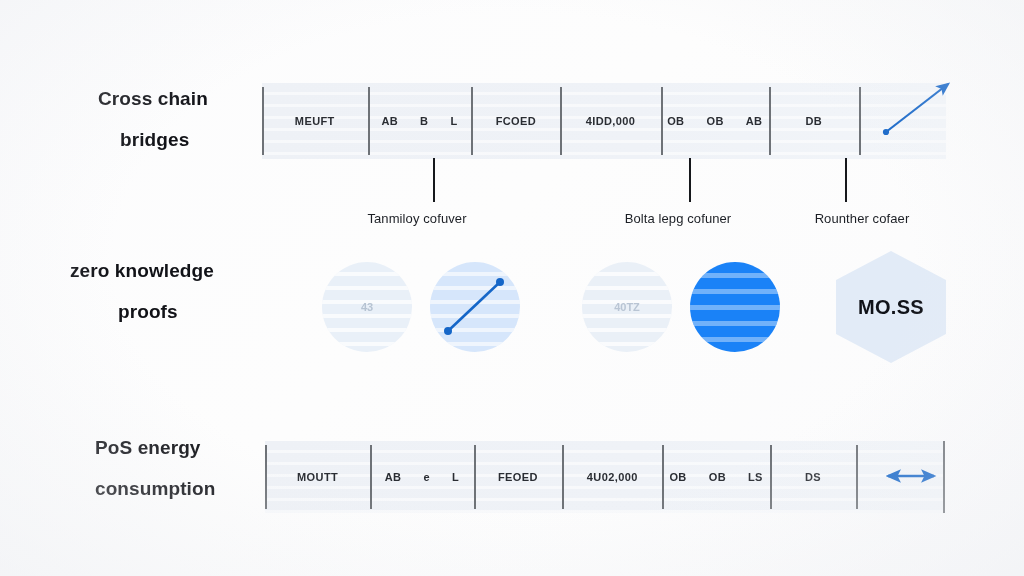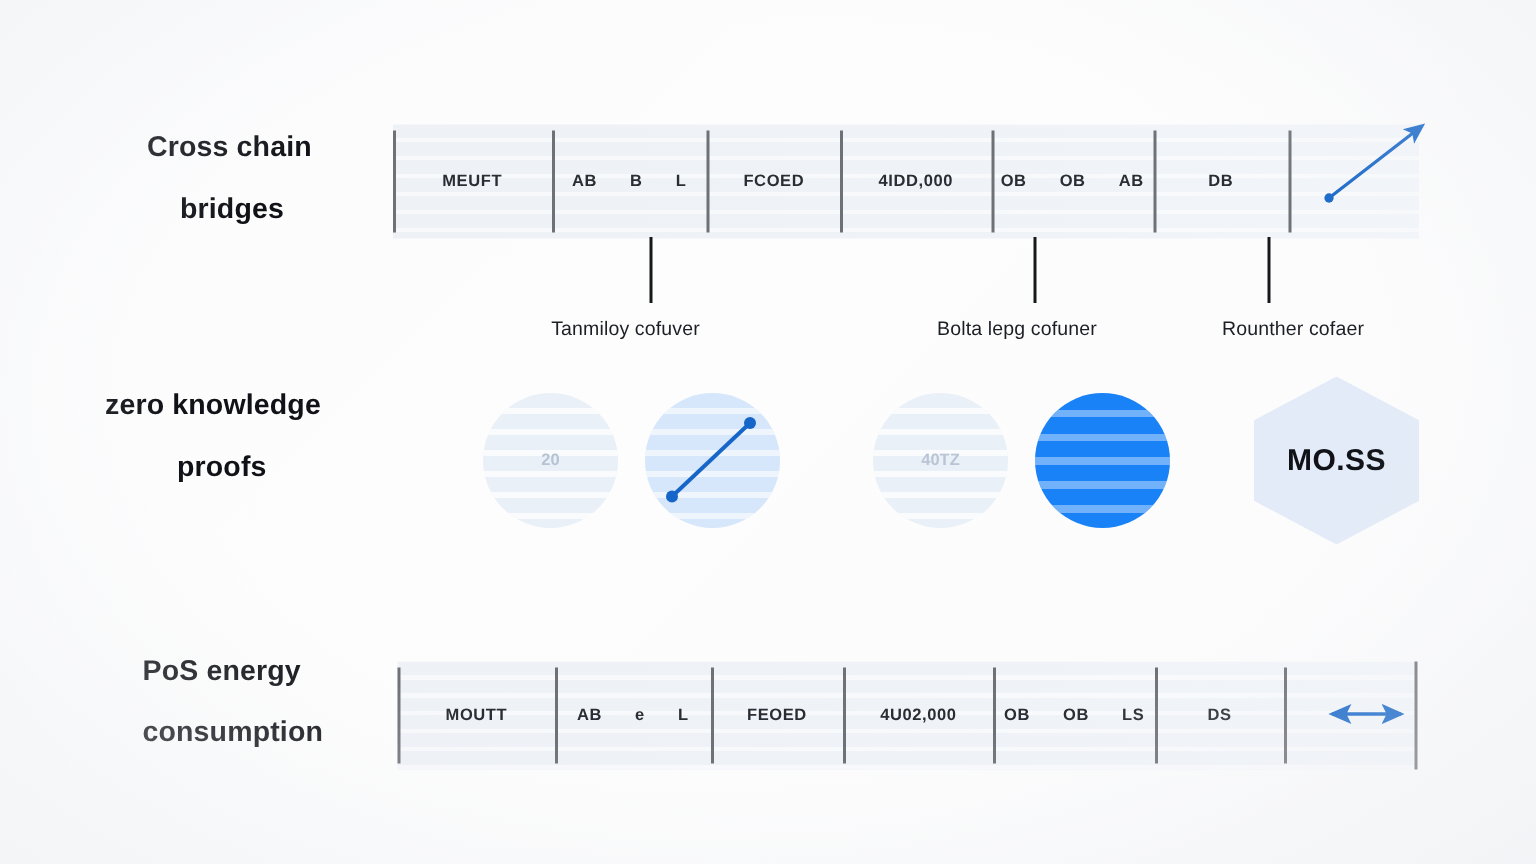--- a/index.html
+++ b/index.html
@@ -278,21 +278,21 @@
   <div class="connector-caption cc2">Bolta lepg cofuner</div>
   <div class="connector-caption cc3">Rounther cofaer</div>
 
   <div class="row-label lbl-2">
     <span class="ln ln1">zero knowledge</span>
     <span class="ln ln2">proofs</span>
   </div>
 
   <div class="node circle" id="node-1">
     <div class="stripes"></div>
-    <span class="node-text">20</span>
+    <span class="node-text">43</span>
   </div>
 
   <div class="node circle" id="node-2">
     <div class="stripes"></div>
     <svg width="90" height="90" viewBox="0 0 90 90">
       <line x1="18" y1="69" x2="70" y2="20" stroke="#1566c8" stroke-width="2.6"></line>
       <circle cx="18" cy="69" r="4" fill="#1566c8"></circle>
       <circle cx="70" cy="20" r="4" fill="#1566c8"></circle>
     </svg>
   </div>

